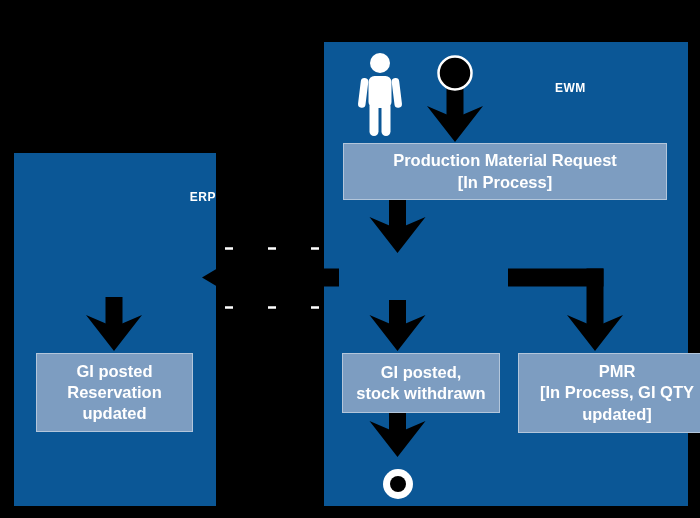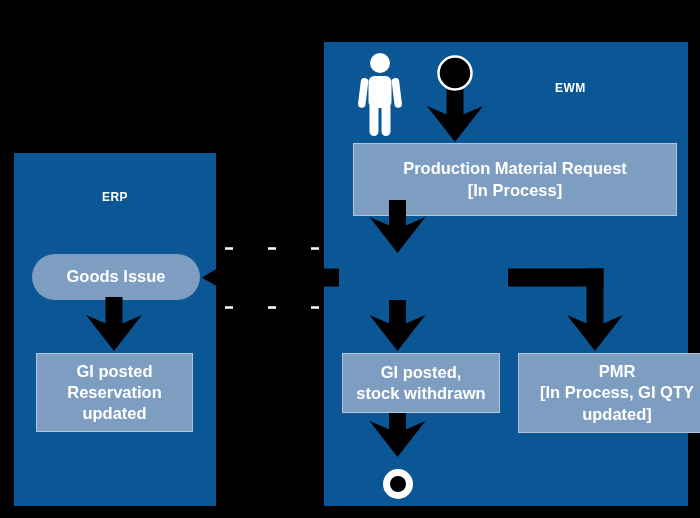--- a/index.html
+++ b/index.html
@@ -17,39 +17,39 @@
   }
   .panel-erp { left: 14px; top: 153px; width: 202px; height: 353px; }
   .panel-ewm { left: 324px; top: 42px; width: 364px; height: 464px; }
   .panel-label {
     position: absolute;
     color: var(--text, #ffffff);
     font-size: 12px;
     font-weight: bold;
     letter-spacing: 0.5px;
   }
-  .panel-erp .panel-label { left: 0; right: 0; top: 37px; text-align: center; }
+  .panel-erp .panel-label { left: 0; right: 0; top: 37px; text-align: right; }
   .panel-ewm .panel-label { left: 231px; top: 39px; }
   .node {
     position: absolute;
     background: var(--node, #7D9DC1);
     color: var(--text, #ffffff);
     display: flex;
     align-items: center;
     justify-content: center;
     text-align: center;
     white-space: pre-line;
     font-size: 16.5px;
     font-weight: 600;
     line-height: 1.28;
     box-sizing: border-box;
   }
   .node-rect { border: 1px solid rgba(255,255,255,0.42); }
   .node-pill { border-radius: 23px; }
-  .node-pmr-request   { left: 343px; top: 143px; width: 324px; height: 73px; margin-left: 10px; }
+  .node-pmr-request   { left: 343px; top: 143px; width: 324px; height: 57px; }
   .node-post-gi       { left: 339px; top: 254px; width: 169px; height: 46px; }
   .node-goods-issue   { left: 32px;  top: 254px; width: 168px; height: 46px; }
   .node-gi-reserv     { left: 36px;  top: 353px; width: 157px; height: 79px; }
   .node-gi-stock      { left: 342px; top: 353px; width: 158px; height: 60px; }
   .node-pmr-updated   { left: 518px; top: 353px; width: 186px; height: 80px; padding-left: 12px; }
   svg.overlay {
     position: absolute;
     left: 0; top: 0;
     width: 700px; height: 518px;
     pointer-events: none;
@@ -74,21 +74,20 @@
   <div class="panel panel-erp">
     <div class="panel-label">ERP</div>
   </div>
 
   <div class="panel panel-ewm">
     <div class="panel-label">EWM</div>
   </div>
 
   <div class="node node-rect node-pmr-request">Production Material Request
 [In Process]</div>
-  <div class="node node-pill node-goods-issue">Goods Issue</div>
   <div class="node node-rect node-gi-reserv">GI posted
 Reservation
 updated</div>
   <div class="node node-rect node-gi-stock">GI posted,
 stock withdrawn</div>
   <div class="node node-rect node-pmr-updated">PMR
 [In Process, GI QTY
 updated]</div>
 
   <svg class="overlay" viewBox="0 0 700 518">

